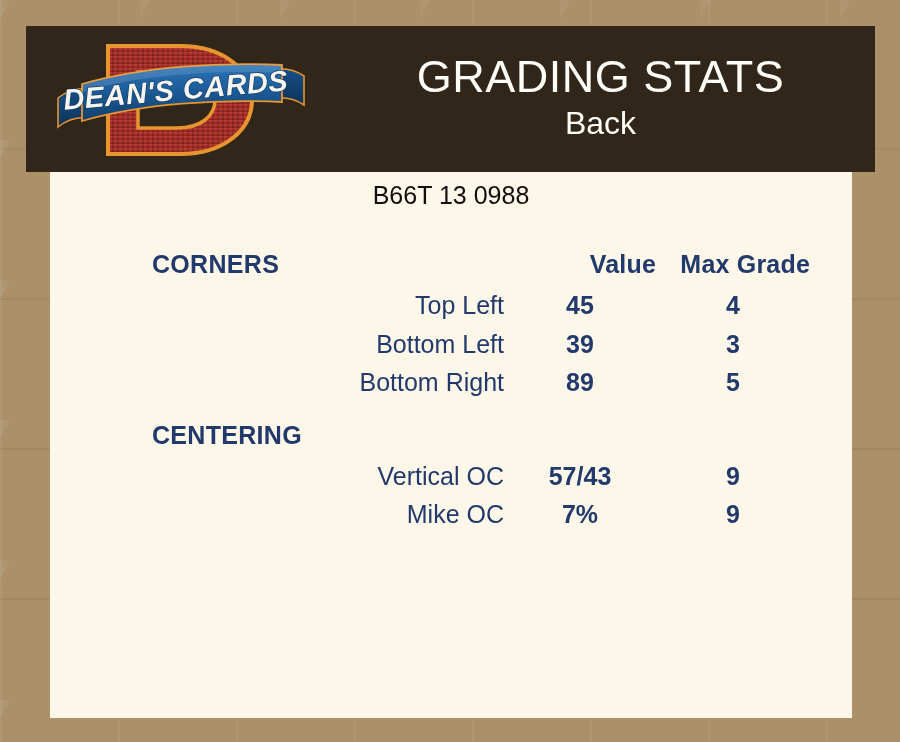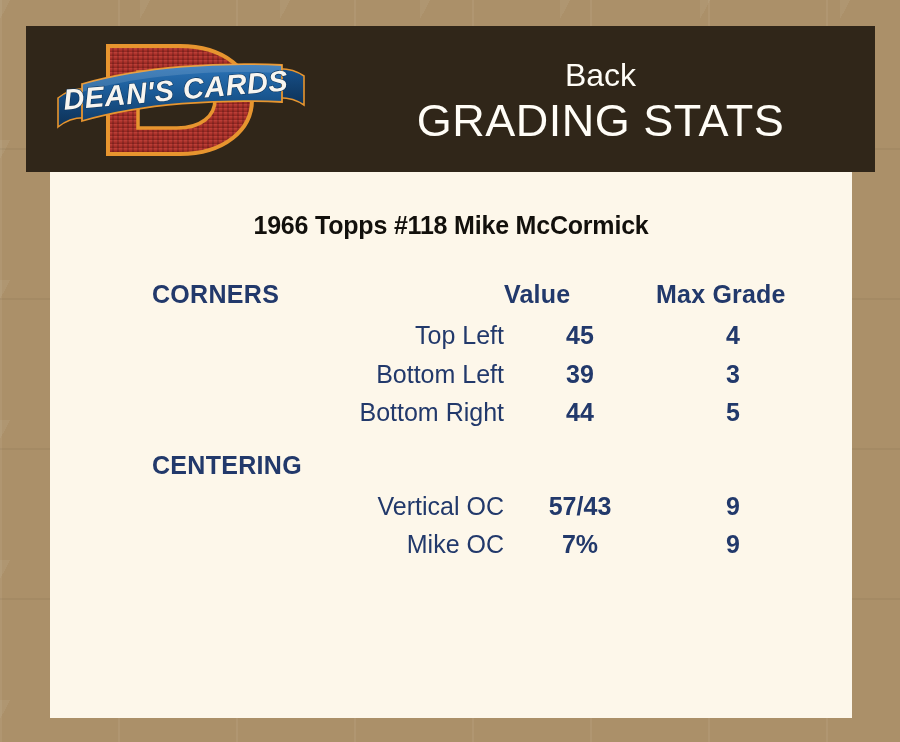--- a/index.html
+++ b/index.html
@@ -124,21 +124,21 @@
   table.stat-table col.c-grade { width: 154px; }
 
   tr.section-row td {
     font-size: 25px;
     font-weight: bold;
     padding: 0 0 8px 0;
     letter-spacing: .3px;
   }
   tr.section-row td.section-name { text-align: left; margin-left: 20px; }
   tr.section-row td.col-head {
-    text-align: left;
+    text-align: right;
     letter-spacing: .2px;
     margin-top: 40px;
   }
 
   tr.data-row td {
     font-size: 25px;
     font-weight: 400;
     padding: 3px 0 4px 0;
     line-height: 1.26;
   }
@@ -194,29 +194,29 @@
         <path d="M252 44 C242 37 232 36 222 37 L222 66 C232 65 242 66 252 73 Z" fill="url(#gBlueDark)" stroke="#E7952F" stroke-width="1.6"></path>
         <path d="M30 52 C92 34 168 30 230 33 L230 70 C168 67 92 71 30 89 Z" fill="url(#gBlue)" stroke="#E7952F" stroke-width="1.8"></path>
         <path d="M30 52 C92 34 168 30 230 33 L230 41 C168 38 92 42 30 60 Z" fill="rgba(255,255,255,.13)"></path>
       </g>
 
       <text x="124" y="68" text-anchor="middle" font-family="'Liberation Sans', sans-serif" font-size="29" font-weight="bold" font-style="italic" fill="#F7F5F0" stroke="#0D3257" stroke-width="1.1" paint-order="stroke" letter-spacing="0.5" transform="rotate(-5 124 62)">DEAN'S CARDS</text>
     </svg>
   </div>
 
   <div id="header-titles">
+    <div id="grading-title">GRADING STATS</div>
     <div id="grading-subtitle">Back</div>
-    <div id="grading-title">GRADING STATS</div>
   </div>
 </div>
 
 <div id="body-panel">
 
-  <div id="card-title">1966 Topps #118 Mike McCormick</div>
-
+
+  <div id="card-serial">B66T 13 0988</div>
 
   <div id="stats">
 
     <table class="stat-table" id="corners-block">
       <colgroup>
         <col class="c-label">
           <col class="c-value">
           <col class="c-grade">
       </colgroup>
       <tbody>
@@ -231,21 +231,21 @@
           <td class="row-value">45</td>
           <td class="row-grade">4</td>
         </tr>
         <tr class="data-row">
           <td class="row-label">Bottom Left</td>
           <td class="row-value">39</td>
           <td class="row-grade">3</td>
         </tr>
         <tr class="data-row">
           <td class="row-label">Bottom Right</td>
-          <td class="row-value">44</td>
+          <td class="row-value">89</td>
           <td class="row-grade">5</td>
         </tr>
       </tbody>
     </table>
 
     <table class="stat-table" id="centering-block">
       <colgroup>
         <col class="c-label">
           <col class="c-value">
           <col class="c-grade">

